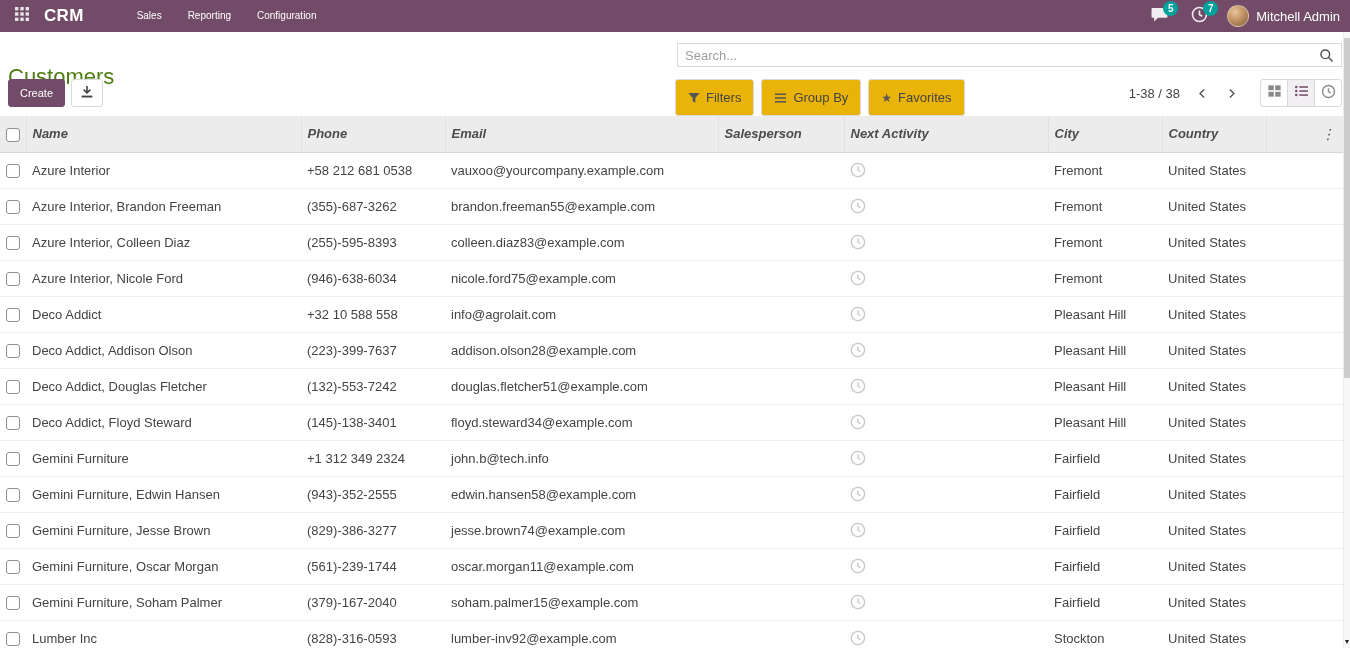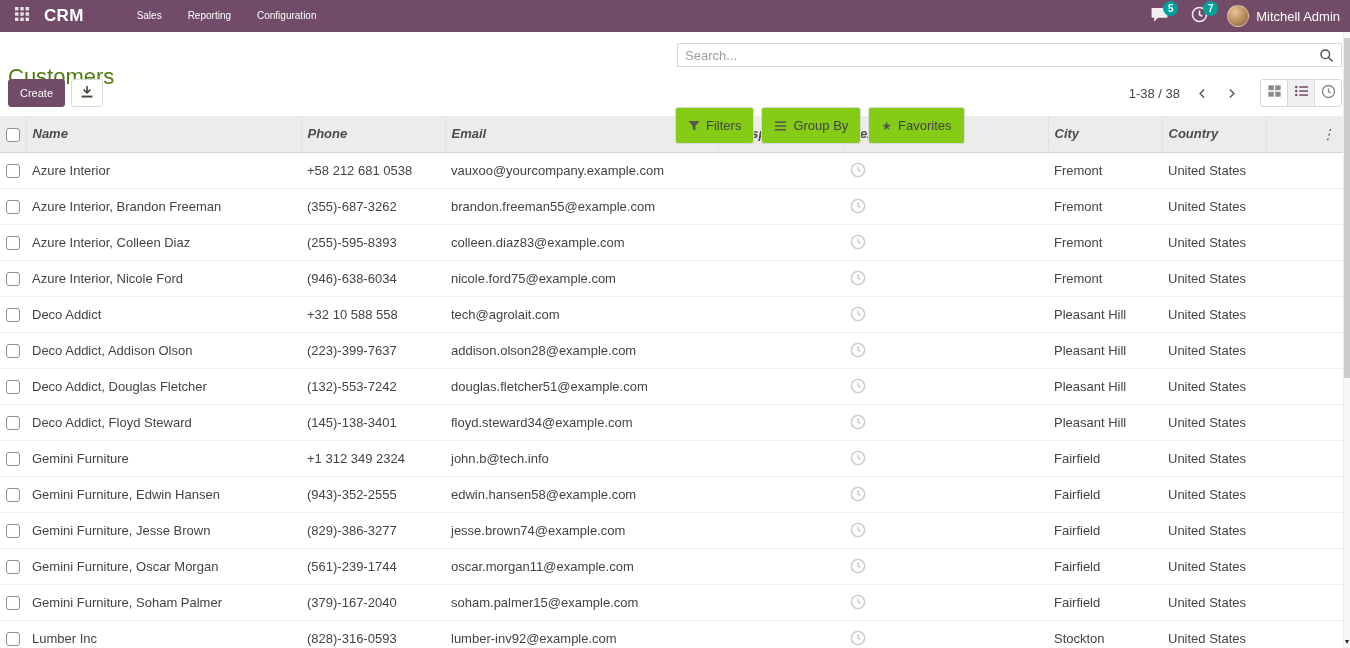--- a/index.html
+++ b/index.html
@@ -48,24 +48,23 @@
     text-align: right;
   }
   .btn-export {
     width: 32px; height: 28px; border: 1px solid #d9d9d9; background: #fff;
     border-radius: 3px; margin-left: 6px; color: #444; display: flex;
     align-items: center; justify-content: center; cursor: pointer;
   }
   .filter-group { position: absolute; left: 50%; top: 0; display: flex; gap: 7px; }
   .btn-light {
     display: flex; align-items: center; gap: 6px; border: 1px solid #d9d9d9;
-    background: #84cc16; border-radius: 3px; font-size: 13px; color: #444;
+    background: #eab308; border-radius: 3px; font-size: 13px; color: #444;
     padding: 0 12px; height: 37px; cursor: pointer; white-space: nowrap;
     font-family: "Liberation Sans", sans-serif;
-    margin-top: 28px;
   }
   .btn-light .ic { color: #555; display: flex; }
   .star-glyph { font-size: 12px; color: #555; line-height: 1; }
   .right-group { margin-left: auto; display: flex; align-items: center; gap: 22px; }
   .pager { display: flex; align-items: center; gap: 16px; font-size: 13px; color: #444; }
   .pager-range { cursor: pointer; }
   .pager-btn { color: #555; display: flex; cursor: pointer; }
   .view-switcher { display: flex; }
   .vs-btn {
     width: 28px; height: 28px; border: 1px solid #d9d9d9; background: #fff;
@@ -358,21 +357,21 @@
     </td>
     <td>Fremont</td>
     <td>United States</td>
     <td></td>
   </tr>
 
   <tr>
     <td class="c-check"><span class="cb"></span></td>
     <td>Deco Addict</td>
     <td>+32 10 588 558</td>
-    <td>tech@agrolait.com</td>
+    <td>info@agrolait.com</td>
     <td></td>
     <td>
       <span class="activity-clock">
         <svg width="16" height="16" viewBox="0 0 16 16" fill="none" stroke="currentColor" stroke-width="1.4">
           <circle cx="8" cy="8" r="6.6"></circle>
                 <path d="M8 4.4v3.8l2.5 1.5"></path>
         </svg>
       </span>
     </td>
     <td>Pleasant Hill</td>

